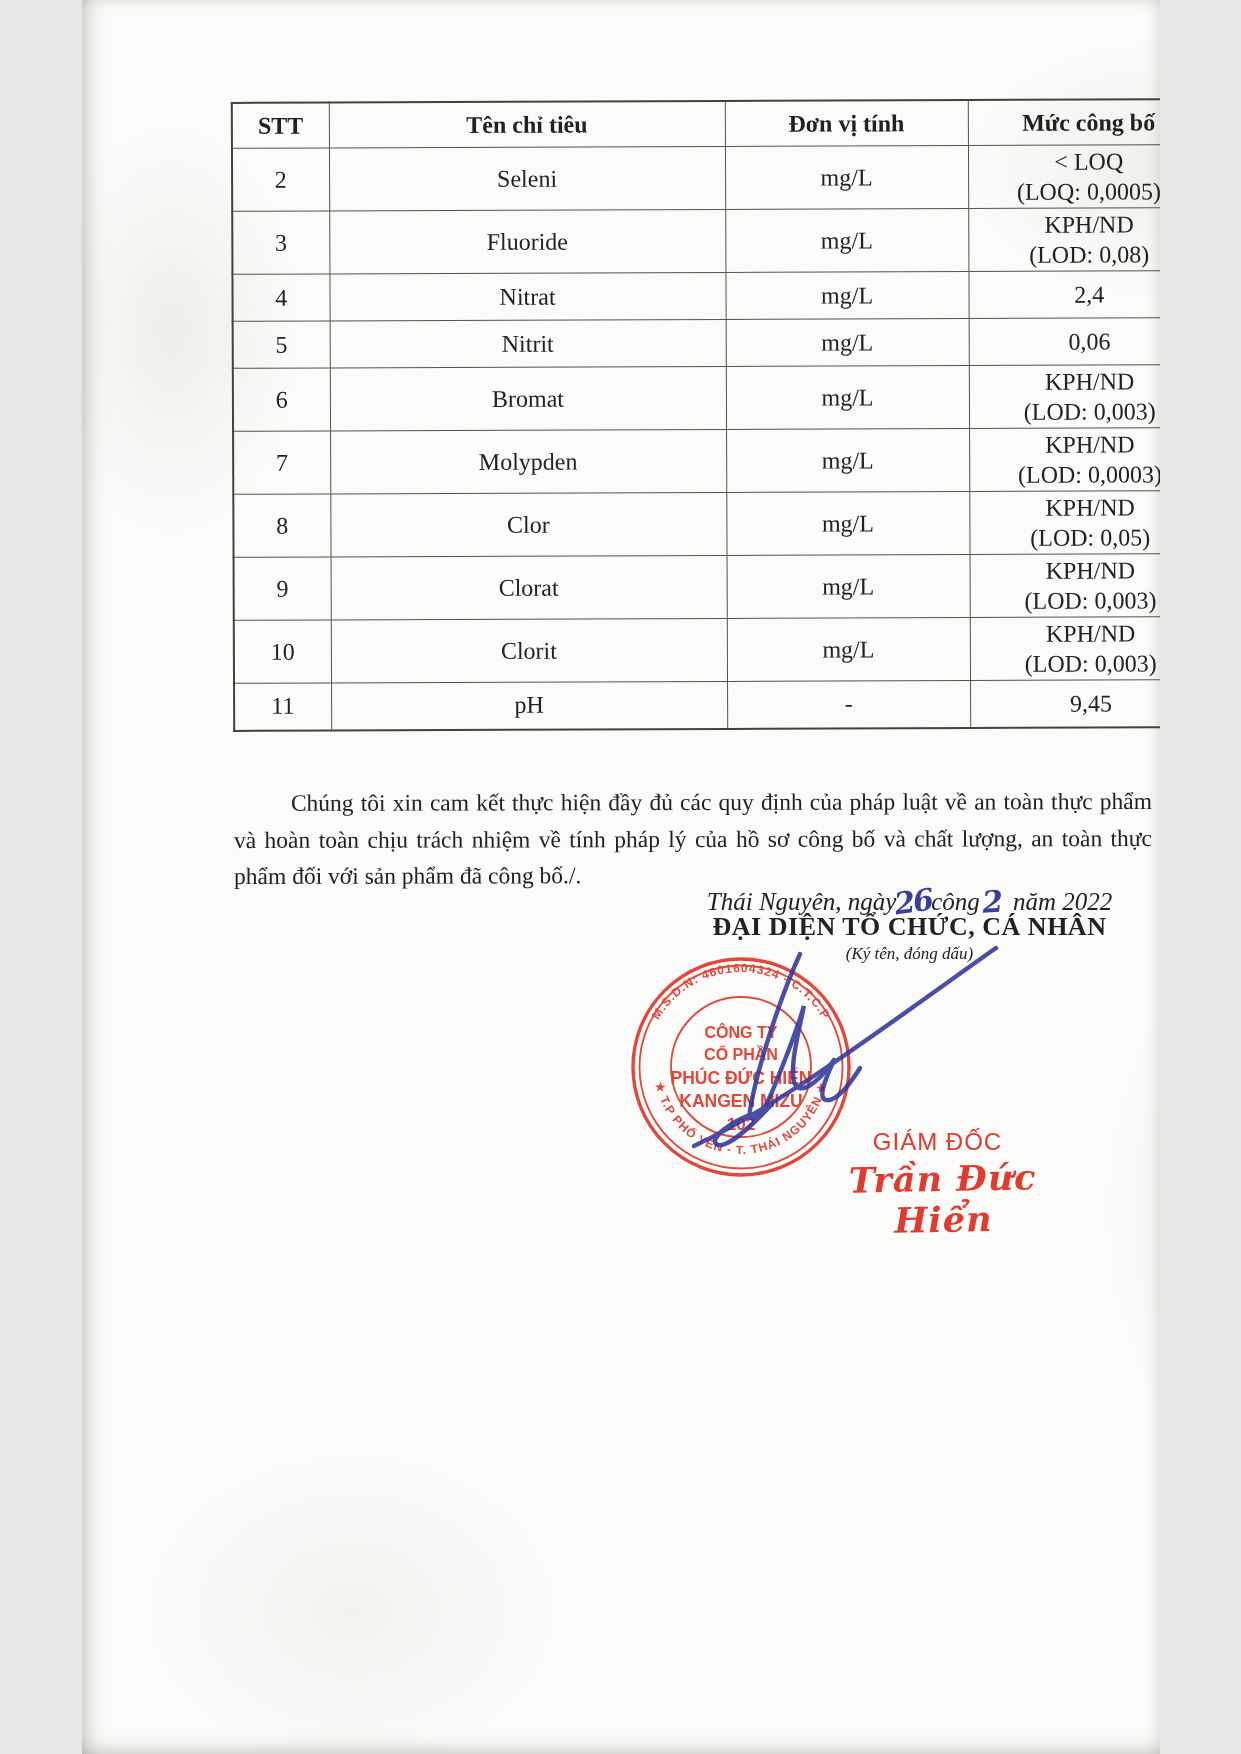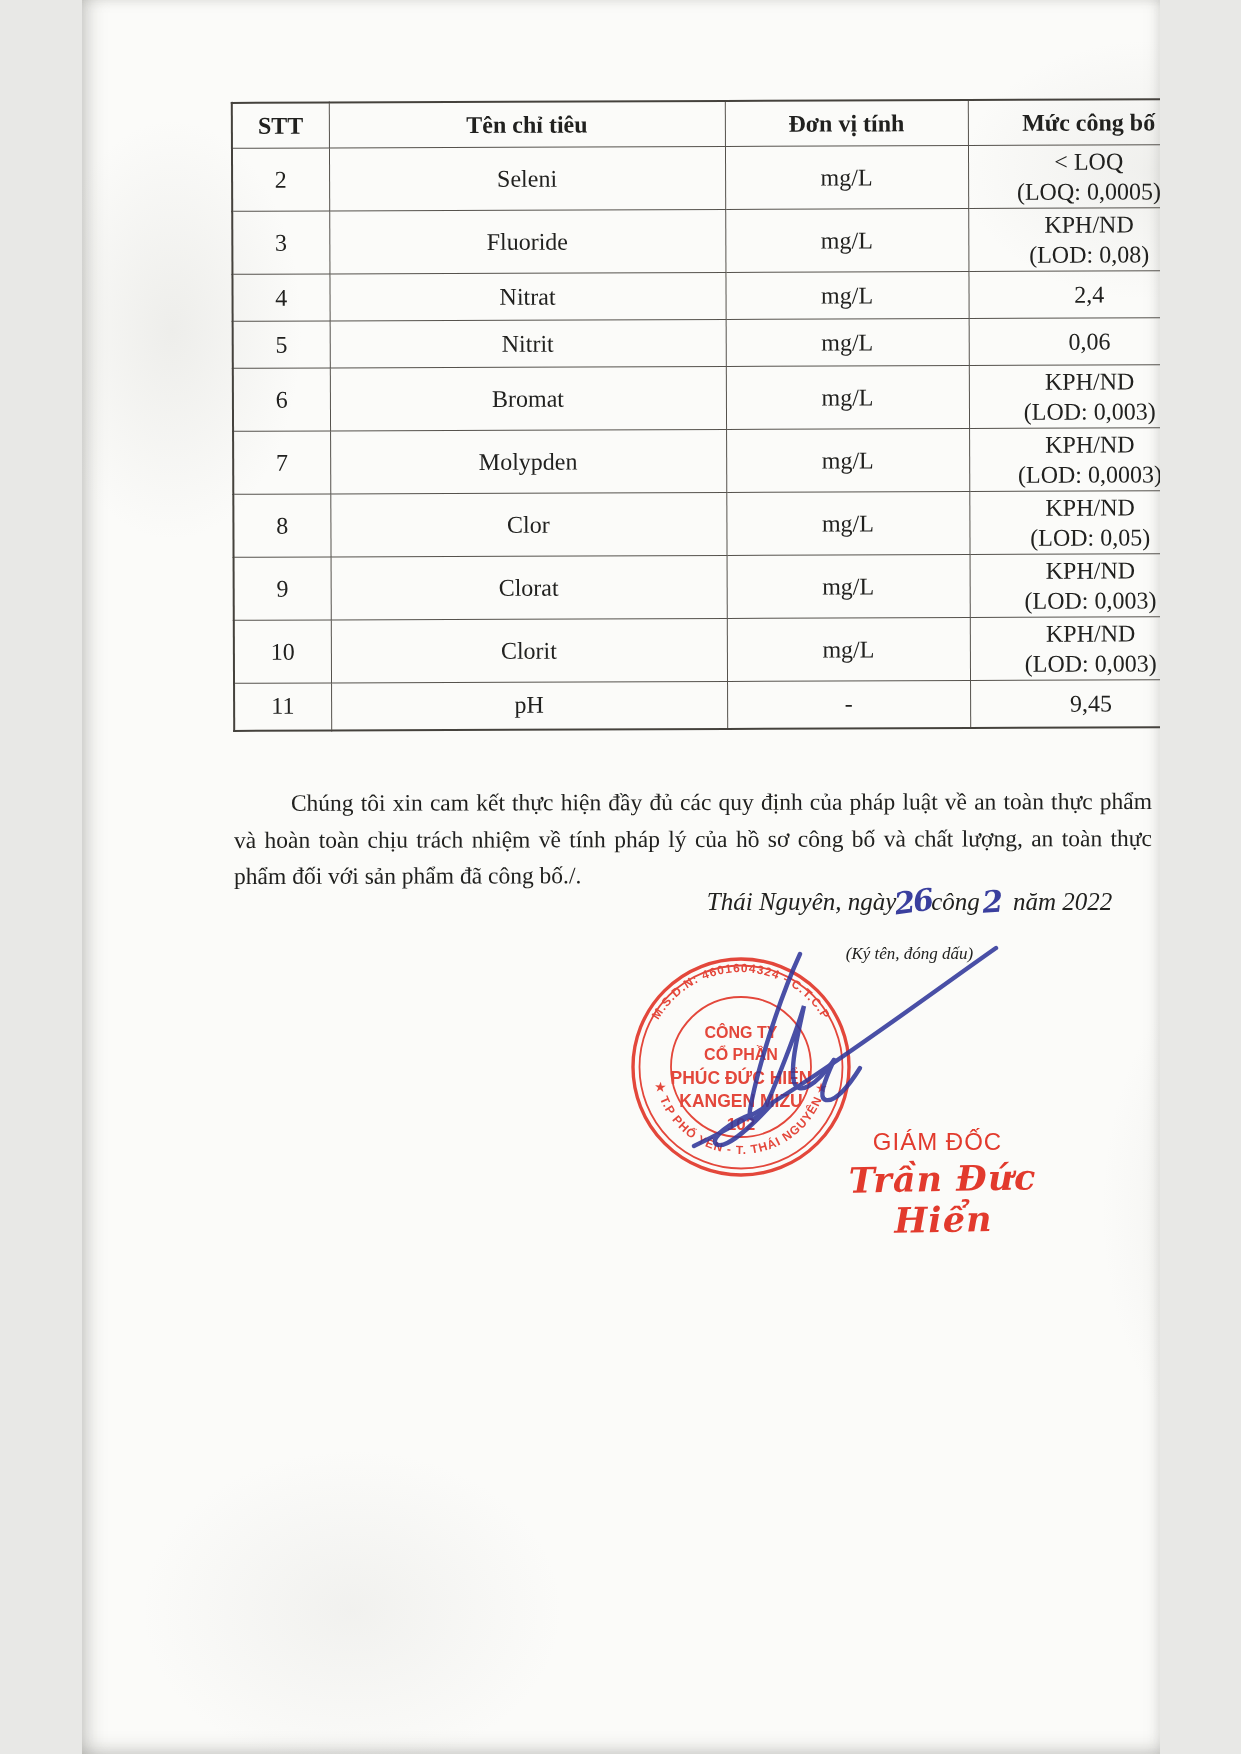--- a/index.html
+++ b/index.html
@@ -182,20 +182,21 @@
     </table>
   </div>
 
   <p class="commitment">Chúng tôi xin cam kết thực hiện đầy đủ các quy định của pháp luật về an toàn thực phẩm và hoàn toàn chịu trách nhiệm về tính pháp lý của hồ sơ công bố và chất lượng, an toàn thực phẩm đối với sản phẩm đã công bố./.</p>
 
   <div class="sigbox date-line">
     <span>Thái Nguyên, ngày</span><span class="hand hand-day" style="color:#3a3f9e">26</span><span>công</span><span class="hand hand-month" style="color:#3a3f9e">2</span>
     <span>năm 2022</span>
   </div>
 
+  <div class="sigbox rep-title">ĐẠI DIỆN TỔ CHỨC, CÁ NHÂN</div>
   <div class="sigbox ky-ten">(Ký tên, đóng dấu)</div>
 
   <svg class="stamp-svg" width="222" height="222" viewBox="0 0 222 222">
     <g fill="none" stroke="#e23a2d">
       <circle cx="111" cy="111" r="108" stroke-width="3.4"></circle>
       <circle cx="111" cy="111" r="101.5" stroke-width="1.8"></circle>
       <circle cx="111" cy="111" r="70" stroke-width="1.8"></circle>
     </g>
     <defs>
       <path id="arcTop" d="M 16,111 A 95,95 0 0 1 206,111"></path>

